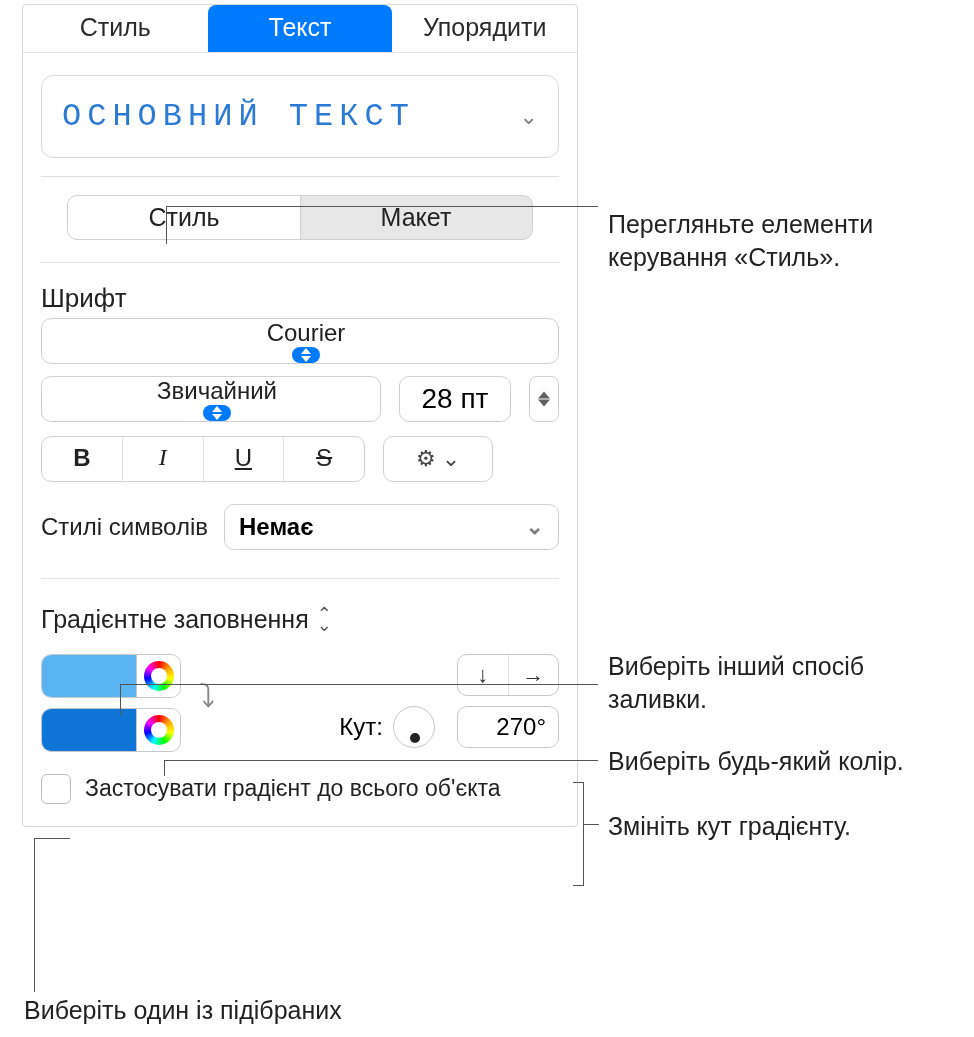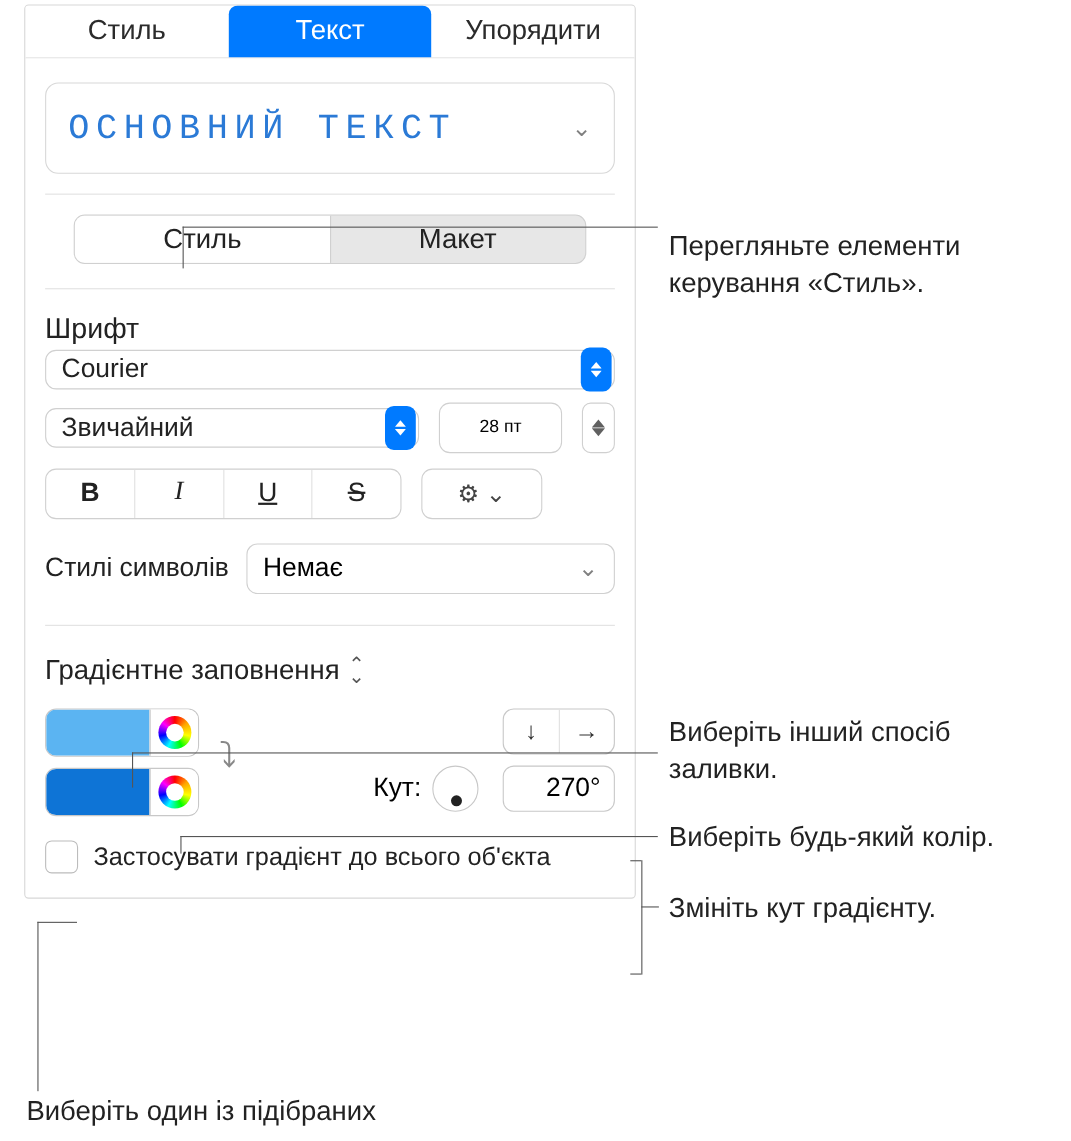--- a/index.html
+++ b/index.html
@@ -76,24 +76,25 @@
   .section-title { font-size: 26px; color: #222; margin-bottom: 4px; }
 
   
   .popup {
     display: flex;
     align-items: center;
     justify-content: space-between;
     border: 1px solid #d0d0d0;
     border-radius: 10px;
     background: #fff;
-    height: 36px;
+    height: 46px;
     padding: 0 2px 0 14px;
     font-size: 24px;
     color: #222;
+    flex-direction: column;
   }
   .popup .stepper-blue {
     background: #007aff;
     border-radius: 8px;
     width: 28px; height: 40px;
     display: flex; flex-direction: column; align-items: center; justify-content: center;
     color: #fff;
   }
   .popup .stepper-blue svg { width: 10px; height: 8px; fill: #fff; }
   .font-row { display: flex; gap: 18px; margin-top: 12px; align-items: center; }
@@ -103,21 +104,21 @@
     border: 1px solid #d0d0d0; border-radius: 8px;
     width: 30px; height: 46px;
     color: #555;
   }
   .stepper-plain svg { width: 12px; height: 8px; fill: #606060; }
 
   .size-field {
     border: 1px solid #d0d0d0; border-radius: 10px;
     height: 46px; width: 112px;
     display: flex; align-items: center; justify-content: center;
-    font-size: 16px;
+    font-size: 28px;
   }
 
   
   .bius-row { display: flex; gap: 18px; margin-top: 14px; }
   .bius {
     display: flex;
     border: 1px solid #d0d0d0; border-radius: 10px;
     overflow: hidden;
     width: 324px;
   }
@@ -142,20 +143,21 @@
 
   
   .charstyles-row { display: flex; align-items: center; gap: 16px; margin: 22px 0 18px; }
   .charstyles-label { font-size: 24px; color: #222; }
   .char-popup {
     flex: 1;
     border: 1px solid #d0d0d0; border-radius: 10px;
     height: 46px; padding: 0 14px;
     display: flex; align-items: center; justify-content: space-between;
     font-size: 24px;
+    font-weight: bold;
   }
 
   
   .fill-popup-row { display: flex; align-items: center; gap: 8px; font-size: 25px; color: #222; margin: 6px 0 20px; }
 
   .grad-area { display: flex; align-items: flex-start; gap: 18px; }
   .swatch-col { display: flex; flex-direction: column; gap: 10px; }
   .swatch {
     display: flex; align-items: center;
     border: 1px solid #c8c8c8; border-radius: 10px;

